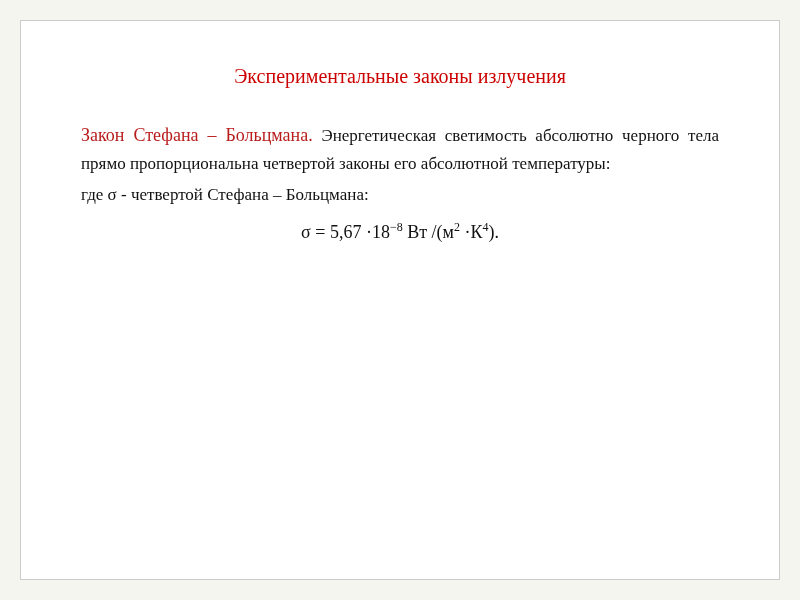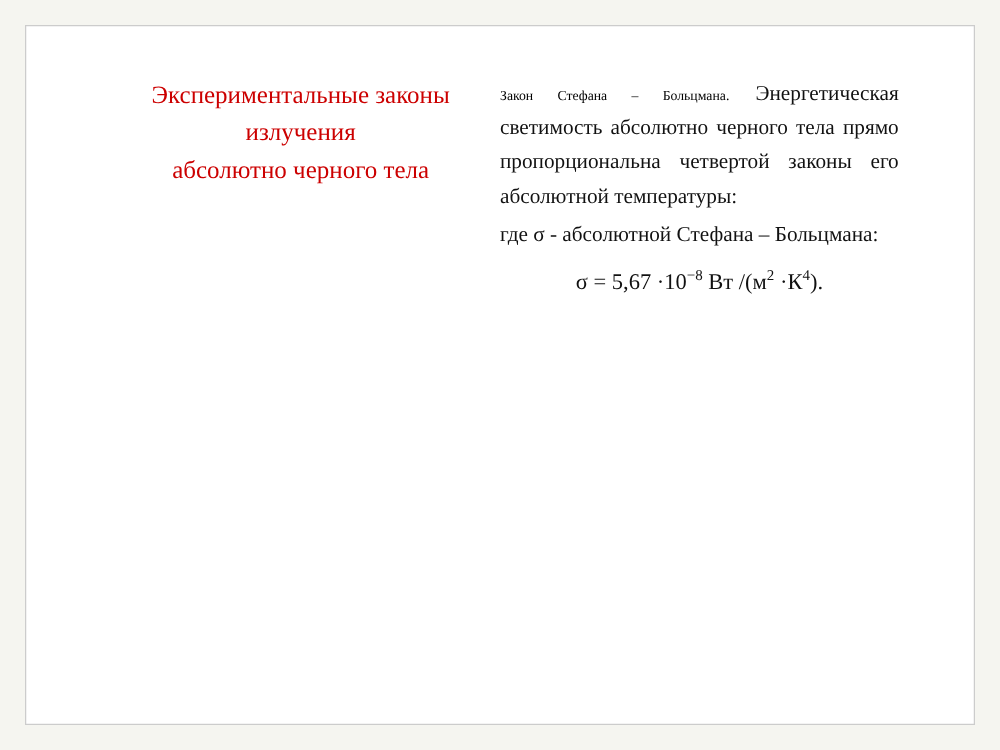--- a/index.html
+++ b/index.html
@@ -19,22 +19,22 @@
       overflow: hidden;
     }
 
     .page {
       width: 760px;
       height: 560px;
       background: #fff;
       border: 1px solid #ccc;
       padding: 40px 60px;
       display: flex;
-      flex-direction: row;
-      align-items: flex-start;
+      flex-direction: column;
+      align-items: flex-end;
     }
 
     .title-block {
       width: 100%;
       text-align: center;
       margin-bottom: 30px;
     }
 
     .title-line {
       color: #cc0000;
@@ -44,22 +44,22 @@
     }
 
     .content {
       width: 100%;
       font-size: 17px;
       color: #111;
       line-height: 1.6;
     }
 
     .law-name {
-      color: #000000;
-      font-size: 11px;
+      color: #b91c1c;
+      font-size: 18px;
     }
 
     .paragraph {
       text-align: justify;
       margin-bottom: 4px;
     }
 
     .formula-block {
       text-align: center;
       margin: 6px 0 4px 0;
@@ -84,33 +84,32 @@
       font-size: 12px;
     }
   </style>
 </head>
 <body>
 
 <div class="page">
 
   <div class="title-block">
     <div class="title-line">Экспериментальные законы излучения</div>
-    <div class="title-line">абсолютно черного тела</div>
   </div>
 
   <div class="content">
 
     <div class="paragraph">
       <span class="law-name">Закон Стефана – Больцмана.</span><span> Энергетическая светимость абсолютно черного тела прямо пропорциональна четвертой законы его абсолютной температуры:</span>
     </div>
 
 
     <div class="where-line paragraph">
-      <span>где  σ - абсолютной Стефана – Больцмана:</span>
+      <span>где  σ - четвертой Стефана – Больцмана:</span>
     </div>
 
     <div class="sigma-block">
-      <span>σ = 5,67 ·10</span><sup>−8</sup><span> Вт /(м</span><sup>2</sup><span> ·К</span><sup>4</sup><span>).</span>
+      <span>σ = 5,67 ·18</span><sup>−8</sup><span> Вт /(м</span><sup>2</sup><span> ·К</span><sup>4</sup><span>).</span>
     </div>
 
   </div>
 
 </div>
 
 </body></html>

